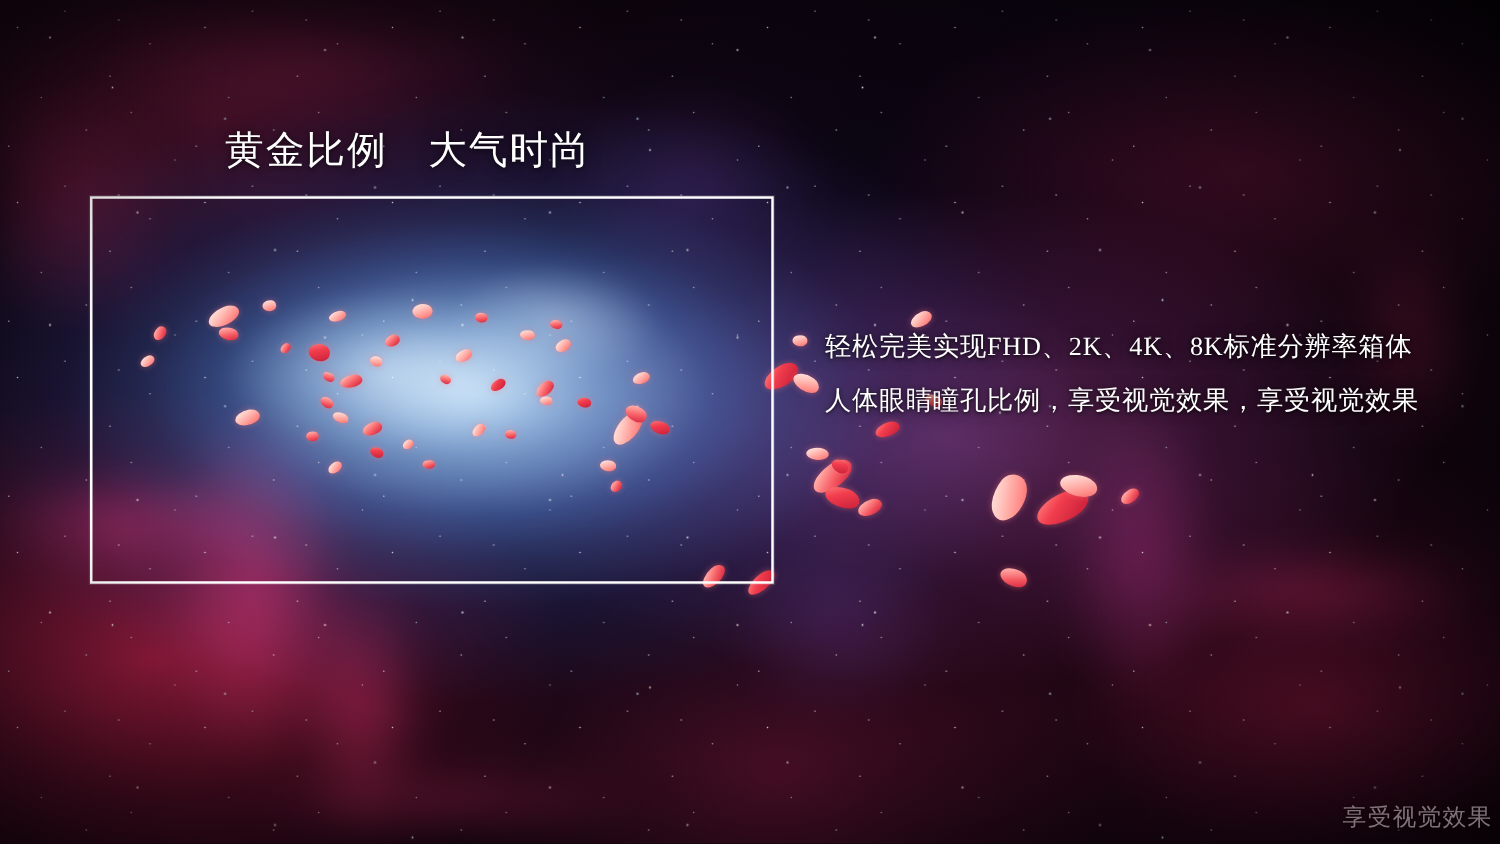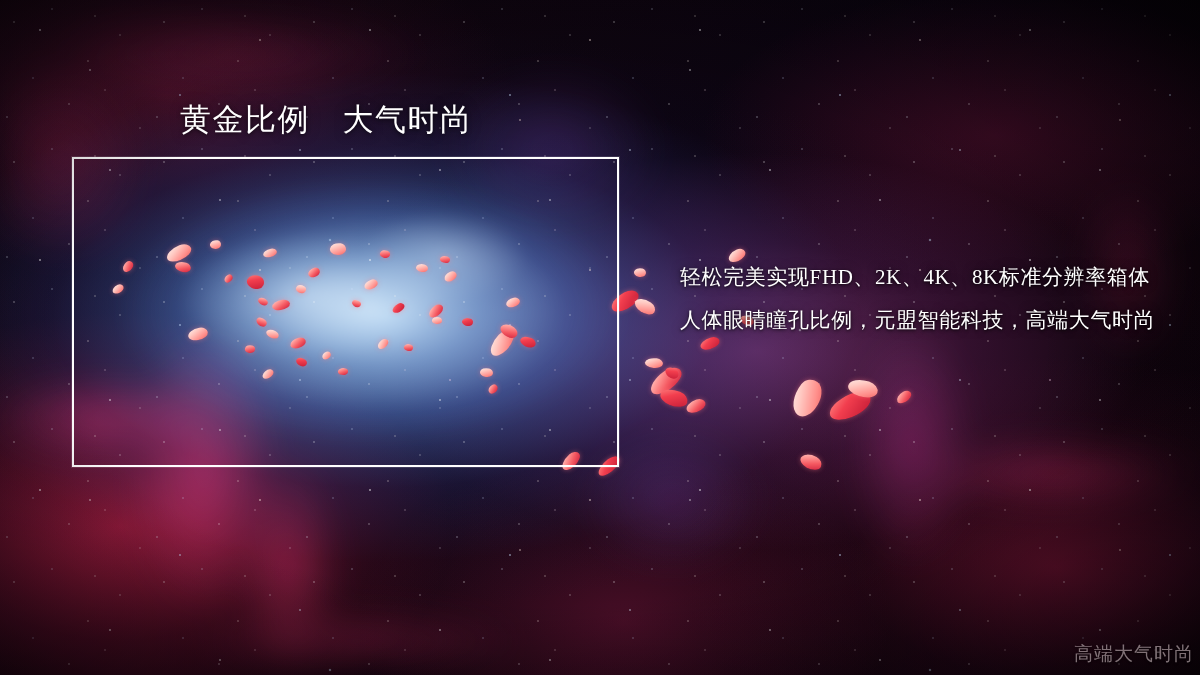--- a/index.html
+++ b/index.html
@@ -151,21 +151,21 @@
     font-size: 31px;
     line-height: 40px;
     color: #ffffff;
     letter-spacing: 1.5px;
     white-space: pre;
     text-shadow: 0 1px 4px rgba(0,0,0,0.65), 0 0 14px rgba(0,0,0,0.35);
   }
 
   #body-text {
     position: absolute;
-    left: 680px;
+    left: 660px;
     top: 256px;
     width: 520px;
   }
   .body-line {
     font-size: 21px;
     line-height: 43px;
     color: #ffffff;
     letter-spacing: 0.6px;
     white-space: nowrap;
     text-shadow: 0 1px 3px rgba(0,0,0,0.8), 0 0 10px rgba(0,0,0,0.55);
@@ -255,18 +255,18 @@
   </div>
 
   <div id="image-frame" title="galaxy-nebula-with-falling-petals"></div>
 
   <div class="bg-layer bg-vignette"></div>
 
   <div id="slide-title">黄金比例　大气时尚</div>
 
   <div id="body-text">
     <div class="body-line">轻松完美实现FHD、2K、4K、8K标准分辨率箱体</div>
-    <div class="body-line">人体眼睛瞳孔比例，元盟智能科技，高端大气时尚</div>
+    <div class="body-line">人体眼睛瞳孔比例，享受视觉效果，享受视觉效果</div>
   </div>
 
-  <div id="watermark">高端大气时尚</div>
+  <div id="watermark">享受视觉效果</div>
 
 </div>
 
 </body></html>

